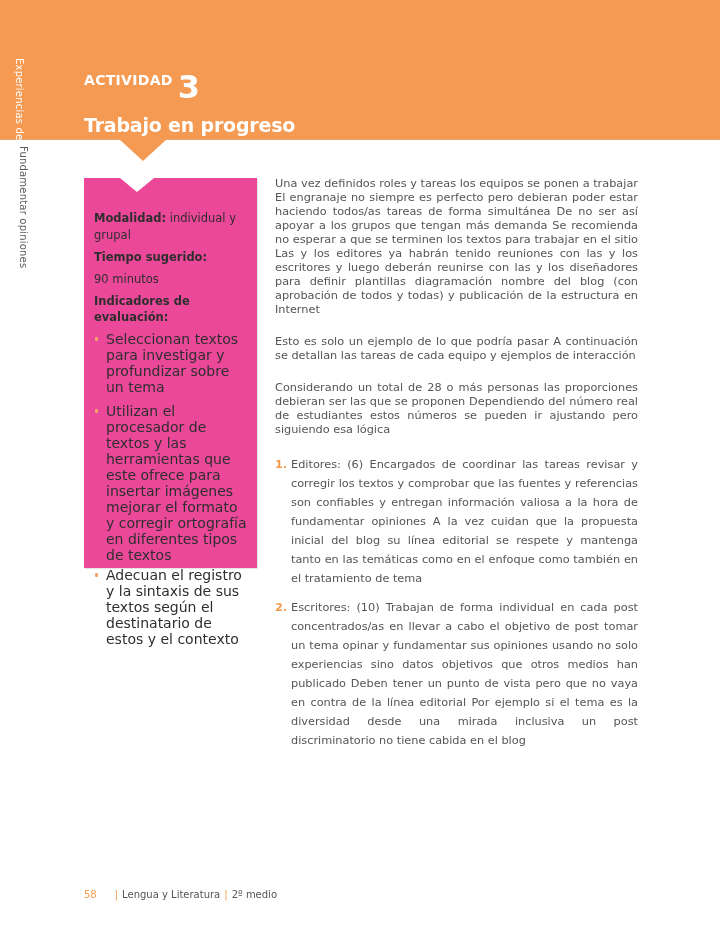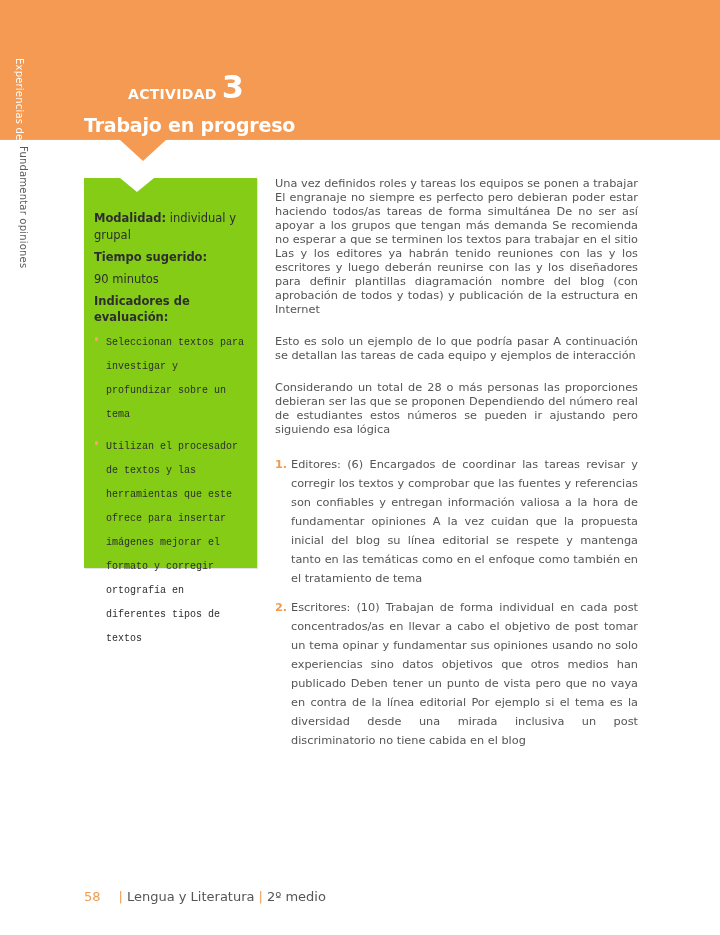--- a/index.html
+++ b/index.html
@@ -24,43 +24,43 @@
     letter-spacing: 0.2px;
   }
   .side-label-bottom {
     position: absolute; left: 18px; top: 146px;
     writing-mode: vertical-rl;
     font-size: 10px; color: #5a5a5a; letter-spacing: 0.2px;
   }
   .activity-heading {
     position: absolute; left: 84px; top: 72px; color: #ffffff;
   }
-  .activity-line { display: flex; align-items: flex-end; margin-left: 44px; }
+  .activity-line { display: flex; align-items: flex-start; }
   .activity-word { font-size: 14px; font-weight: bold; letter-spacing: 0.3px; }
   .activity-num { font-size: 32px; font-weight: bold; margin-left: 5px; line-height: 30px; }
   .activity-title { font-size: 19px; font-weight: bold; margin-top: 12px; letter-spacing: -0.2px; }
 
   .info-box {
     position: absolute; left: 84px; top: 178px; width: 173px; height: 390px;
-    background: #84cc16;
+    background: #ec4899;
     padding: 32px 10px 0 10px;
     box-shadow: 1px 1px 1px #e4e4e4;
   }
   .info-notch {
     position: absolute; left: 36px; top: 0; width: 0; height: 0;
     border-left: 17px solid transparent;
     border-right: 17px solid transparent;
     border-top: 14px solid #ffffff;
   }
   .info-box p { font-size: 11.5px; line-height: 16.5px; color: #2e2e2e; margin-bottom: 5.5px; }
   .info-box .lbl { font-weight: bold; }
   .indicators { list-style: none; }
   .indicators li {
     position: relative; padding-left: 12px;
-    font-size: 10px; line-height: 24px; color: #2e2e2e; margin-bottom: 0; font-family: Liberation Mono, monospace;
+    font-size: 14px; line-height: 16px; color: #2e2e2e; margin-bottom: 0;
   }
   .bullet {
     position: absolute; left: 1px; top: 6px; width: 3px; height: 4px;
     background: #f2a46a; border-radius: 1px;
   }
 
   .main-text {
     position: absolute; left: 275px; top: 177px; width: 363px;
   }
   .main-text p {
@@ -73,21 +73,21 @@
     font-size: 11.3px; line-height: 19px; color: #555555;
     text-align: justify; margin-bottom: 10px;
   }
   .num-marker {
     position: absolute; left: 0; top: 0; color: #f29b50; font-weight: bold;
   }
   .role-name { color: #555555; }
 
   .footer {
     position: absolute; left: 84px; top: 889px;
-    font-size: 13px; color: #555555; display: flex; align-items: baseline;
+    font-size: 10px; color: #555555; display: flex; align-items: baseline;
   }
   .footer-page { color: #f29b50; margin-right: 14px; }
   .footer-sep { color: #f29b50; margin: 0 4px; }
 </style>
 </head>
 <body>
 
 <div class="header-band"></div>
 <div class="header-notch"></div>
 
@@ -112,20 +112,24 @@
   <p class="lbl">Indicadores de evaluación:</p>
   <ul class="indicators">
     <li>
       <span class="bullet"></span>
       <span>Seleccionan textos para investigar y profundizar sobre un tema</span>
     </li>
     <li style="margin-top:8px;">
       <span class="bullet"></span>
       <span>Utilizan el procesador de textos y las herramientas que este ofrece para insertar imágenes mejorar el formato y corregir ortografía en diferentes tipos de textos</span>
     </li>
+    <li style="margin-top:4px;">
+      <span class="bullet"></span>
+      <span>Adecuan el registro y la sintaxis de sus textos según el destinatario de estos y el contexto</span>
+    </li>
   </ul>
 </aside>
 
 <main class="main-text">
   <p>Una vez definidos roles y tareas  los equipos se ponen a trabajar  El engranaje no siempre es perfecto  pero debieran poder estar haciendo todos/as tareas de forma simultánea  De no ser así apoyar a los grupos que tengan más demanda  Se recomienda no esperar a que se terminen los textos para trabajar en el sitio  Las y los editores ya habrán tenido reuniones con las y los escritores y luego deberán reunirse con las y los diseñadores para definir plantillas  diagramación  nombre del blog (con aprobación de todos y todas) y publicación de la estructura en Internet</p>
   <p>Esto es solo un ejemplo de lo que podría pasar  A continuación  se detallan las tareas de cada equipo y ejemplos de interacción</p>
   <p>Considerando un total de 28 o más personas  las proporciones debieran ser las que se proponen  Dependiendo del número real de estudiantes  estos números se pueden ir ajustando  pero siguiendo esa lógica</p>
   <ol class="numbered">
     <li>
       <span class="num-marker">1.</span>

